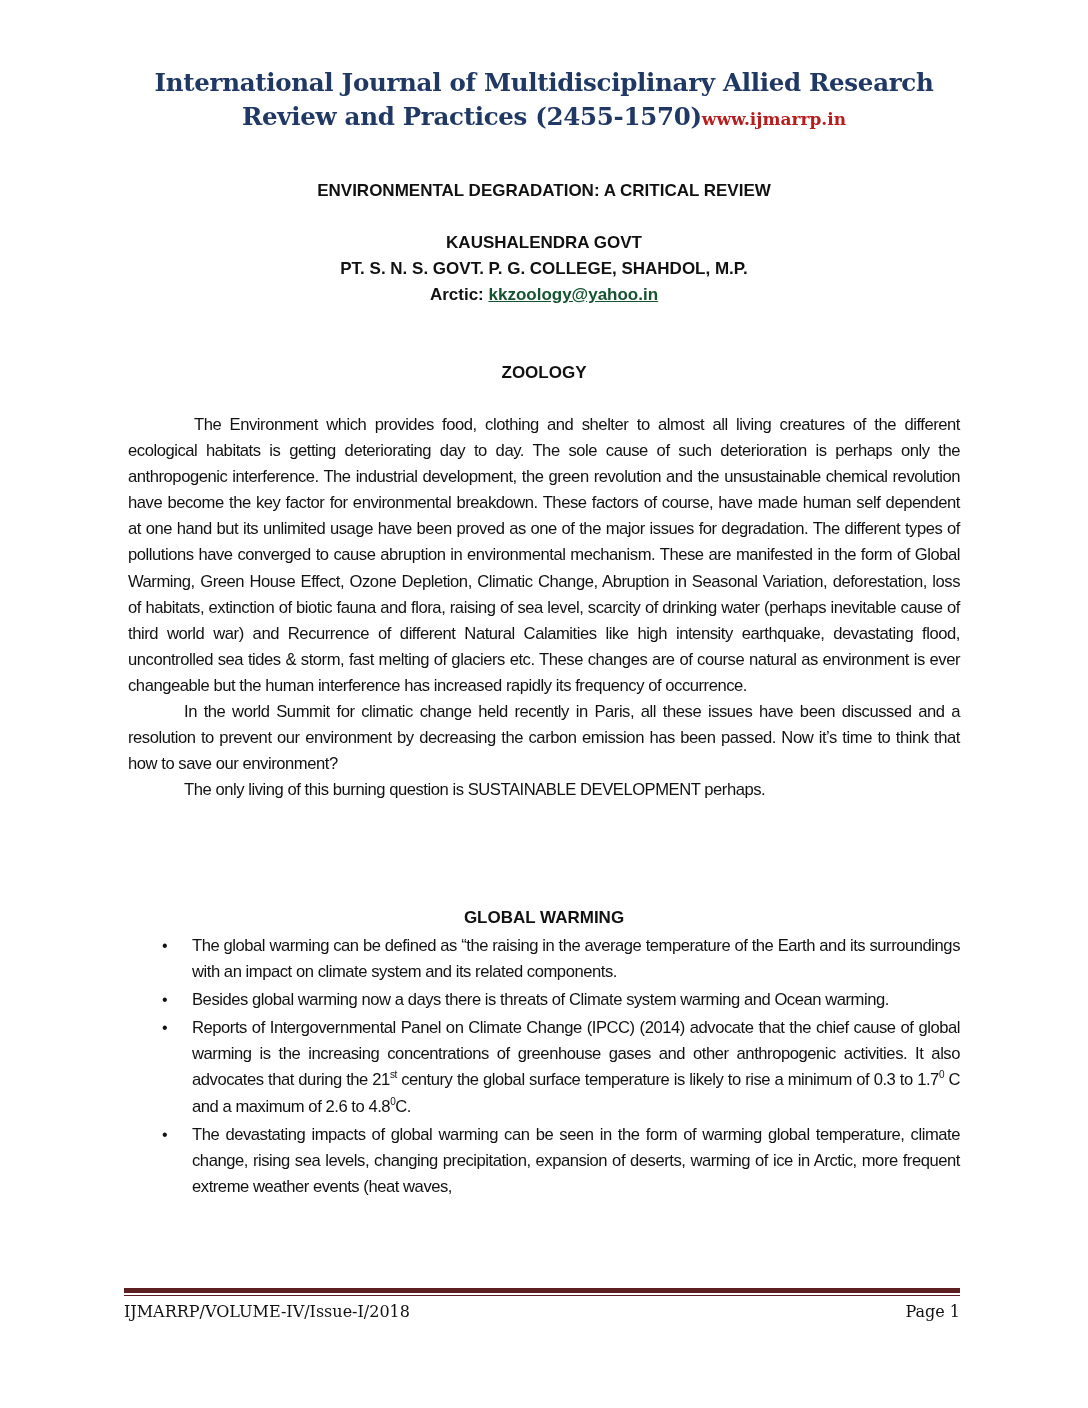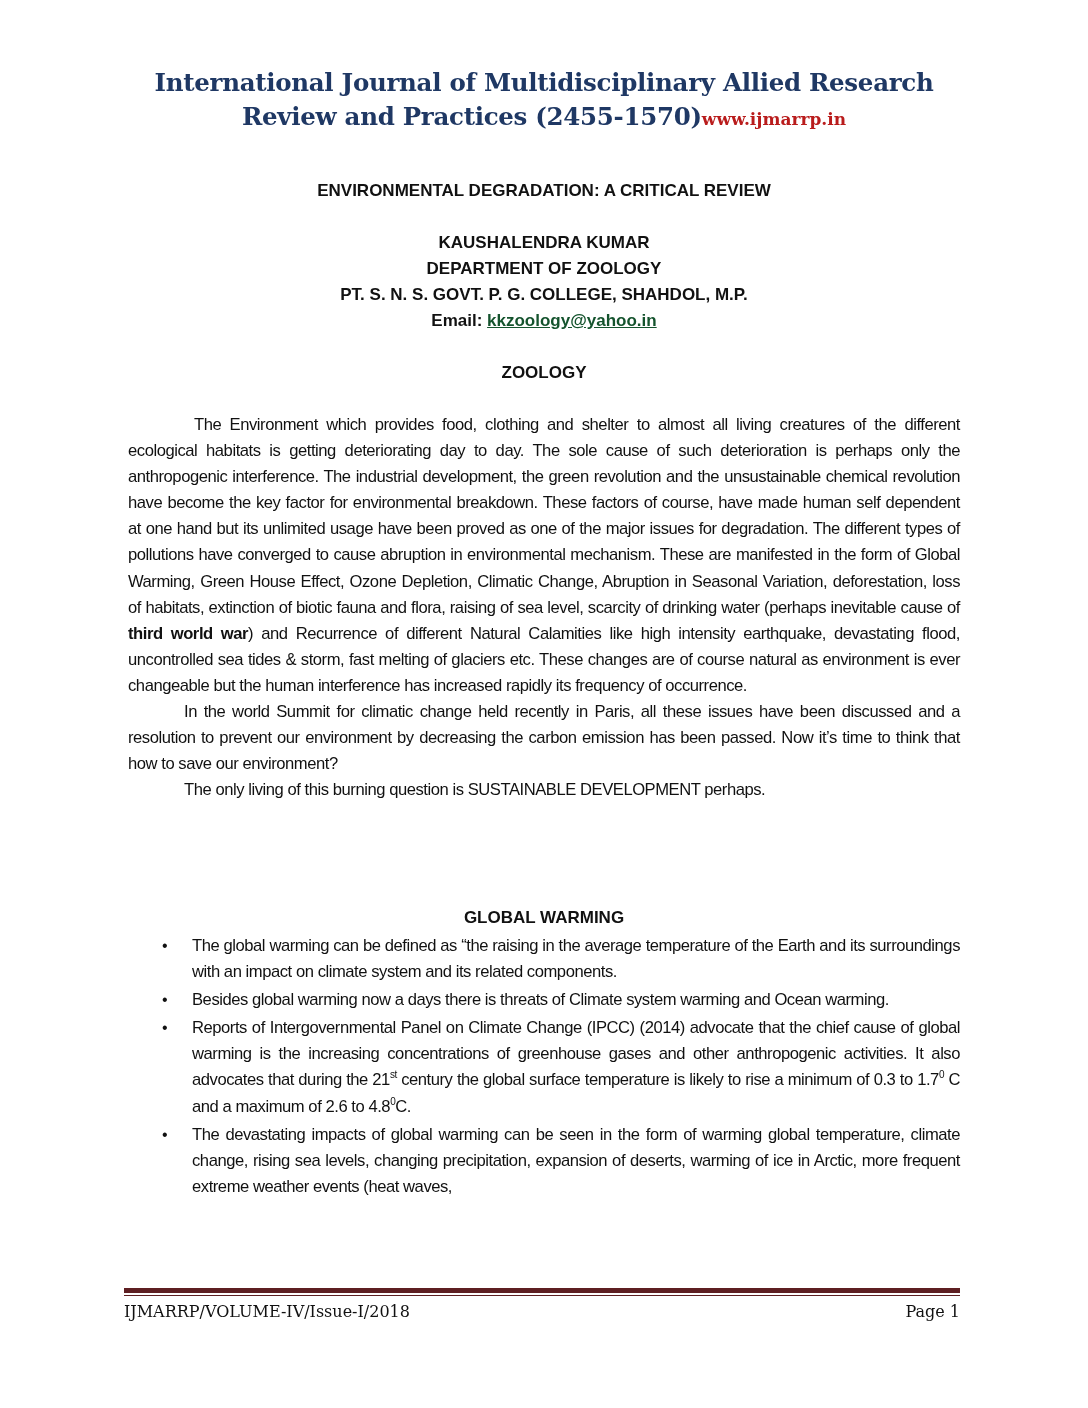--- a/index.html
+++ b/index.html
@@ -18,21 +18,21 @@
     .author-block { top: 230px; }
     .email-link { color: #14532d; text-decoration: underline; }
     .abstract-heading { top: 360px; }
 
     .abstract { position: absolute; left: 128px; width: 832px; top: 412px;
       font-family: "Liberation Sans", sans-serif; color: #111; font-size: 16.6px; line-height: 26.1px;
       text-align: justify; letter-spacing: -0.45px; word-spacing: 0px; }
     .abstract p { margin: 0; }
     .abstract .indent1 { text-indent: 66px; }
     .abstract .indent2 { text-indent: 56px; }
-    .abstract b { font-weight: bold; }
+    .abstract b { font-weight: normal; }
 
     .section-heading { top: 905px; }
 
     .bullets { position: absolute; left: 128px; width: 832px; top: 933px; margin: 0; padding: 0; list-style: none;
       font-family: "Liberation Sans", sans-serif; color: #111; font-size: 16.6px; line-height: 26.1px; letter-spacing: -0.45px; }
     .bullets li { position: relative; padding-left: 64px; text-align: justify; margin-bottom: 2px; }
     .bullets li .bullet { position: absolute; left: 34px; top: 0; font-size: 16px; }
     sup { font-size: 10px; line-height: 0; vertical-align: 7px; }
 
     .footer-rule { position: absolute; left: 124px; width: 836px; top: 1288px; height: 5px; background: #5e1f22; }
@@ -50,25 +50,24 @@
   <div class="journal-header">
     <div class="line1">International Journal of Multidisciplinary Allied Research</div>
     <div class="line2">
       <span>Review and Practices (2455-1570)</span><span class="site">www.ijmarrp.in</span>
     </div>
   </div>
 
   <div class="center-block paper-title">ENVIRONMENTAL DEGRADATION: A CRITICAL REVIEW</div>
 
   <div class="center-block author-block">
-    <div>KAUSHALENDRA KUMAR</div>
-    <div>DEPARTMENT OF ZOOLOGY</div>
+    <div>KAUSHALENDRA GOVT</div>
     <div>PT. S. N. S. GOVT. P. G. COLLEGE, SHAHDOL, M.P.</div>
     <div>
-      <span>Email: </span><span class="email-link">kkzoology@yahoo.in</span>
+      <span>Arctic: </span><span class="email-link">kkzoology@yahoo.in</span>
     </div>
   </div>
 
   <div class="center-block abstract-heading">ZOOLOGY</div>
 
   <div class="abstract">
     <p class="indent1"><span>The Environment which provides food, clothing and shelter to almost all living creatures of the different ecological habitats is getting deteriorating day to day. The sole cause of such deterioration is perhaps only the anthropogenic interference. The industrial development, the green revolution and the unsustainable chemical revolution have become the key factor for environmental breakdown. These factors of course, have made human self dependent at one hand but its unlimited usage have been proved as one of the major issues for degradation. The different types of pollutions have converged to cause abruption in environmental mechanism. These are manifested in the form of Global Warming, Green House Effect, Ozone Depletion, Climatic Change, Abruption in Seasonal Variation, deforestation, loss of habitats, extinction of biotic fauna and flora, raising of sea level, scarcity of drinking water (perhaps inevitable cause of </span><b>third world war</b><span>) and Recurrence of different Natural Calamities like high intensity earthquake, devastating flood, uncontrolled sea tides &amp; storm, fast melting of glaciers etc. These changes are of course natural as environment is ever changeable but the human interference has increased rapidly its frequency of occurrence.</span></p>
     <p class="indent2">In the world Summit for climatic change held recently in Paris, all these issues have been discussed and a resolution to prevent our environment by decreasing the carbon emission has been passed. Now it’s time to think that how to save our environment?</p>
     <p class="indent2">The only living of this burning question is SUSTAINABLE DEVELOPMENT perhaps.</p>
   </div>

